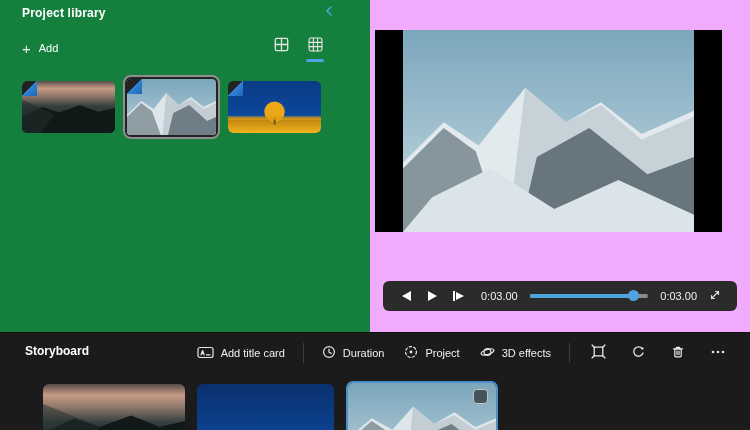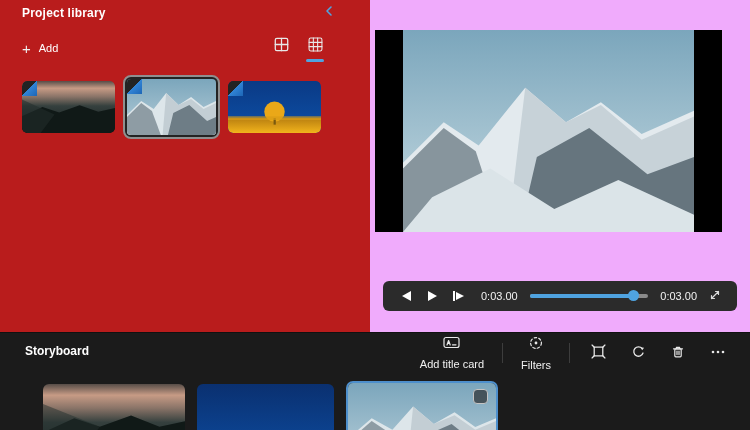--- a/index.html
+++ b/index.html
@@ -1,21 +1,21 @@
 <!DOCTYPE html>
 <html><head>
 <meta charset="utf-8">
 <style>
   * { margin:0; padding:0; box-sizing:border-box; }
   html,body { width:750px; height:430px; overflow:hidden; background:#1a1a1a;
               font-family:"Liberation Sans", sans-serif; color:#fff; }
   .app { position:relative; width:750px; height:430px; background:#1a1a1a; }
 
   
-  .library { position:absolute; left:0; top:0; width:370px; height:332px; background:#b91c1c; }
+  .library { position:absolute; left:0; top:0; width:370px; height:332px; background:#15803d; }
   .lib-header { position:relative; height:28px; }
   .lib-title { position:absolute; left:22px; top:6px; font-size:12px; font-weight:700; letter-spacing:.2px; }
   .collapse-btn { position:absolute; right:32px; top:3px; width:18px; height:18px; background:none; border:none; cursor:pointer; }
   .lib-toolbar { position:absolute; left:0; top:32px; width:100%; height:30px; }
   .add-btn { position:absolute; left:22px; top:4px; height:24px; display:flex; align-items:center; gap:8px;
              background:none; border:none; color:#fff; font-size:11px; font-family:inherit; cursor:pointer; }
   .plus-glyph { font-size:15px; font-weight:400; color:#eee; line-height:1; }
   .view-toggles { position:absolute; right:44px; top:2px; display:flex; gap:12px; }
   .view-btn { position:relative; width:22px; height:24px; background:none; border:none; cursor:pointer;
               display:flex; align-items:center; justify-content:center; }
@@ -55,21 +55,21 @@
                    border-radius:50%; background:#4fa3e0; }
   .expand-btn { background:none; border:none; cursor:pointer; width:24px; height:24px; margin-left:6px;
                 display:flex; align-items:center; justify-content:center; }
 
   
   .divider-h { position:absolute; left:0; top:332px; width:750px; height:1px; background:#111; }
   .storyboard { position:absolute; left:0; top:333px; width:750px; height:97px; background:#1b1b1b; }
   .sb-title { position:absolute; left:25px; top:11px; font-size:12px; font-weight:700; }
   .sb-toolbar { position:absolute; right:14px; top:6px; height:28px; display:flex; align-items:center; gap:4px; }
   .tb-btn { display:flex; align-items:center; gap:7px; background:none; border:none; color:#f0f0f0;
-            font-size:11px; font-family:inherit; padding:5px 8px; border-radius:4px; cursor:pointer; white-space:nowrap;flex-direction:column; }
+            font-size:11px; font-family:inherit; padding:5px 8px; border-radius:4px; cursor:pointer; white-space:nowrap; }
   .tb-sep { width:1px; height:20px; background:#3d3d3d; margin:0 6px; }
   .tb-icon-btn { width:28px; height:26px; background:none; border:none; cursor:pointer;
                  display:flex; align-items:center; justify-content:center; margin:0 4px; }
   .sb-clips { position:absolute; left:0; top:47px; width:750px; height:50px; }
   .clip { position:absolute; border-radius:6px; overflow:hidden; cursor:pointer; }
   .clip svg { display:block; width:100%; height:100%; }
   .clip-1 { left:43px;  top:4px; width:142px; height:80px; }
   .clip-2 { left:197px; top:4px; width:137px; height:80px; }
   .clip-3 { left:346px; top:1px; width:152px; height:86px; border:2px solid #4d8fcc; border-radius:7px; }
   .clip-check { position:absolute; top:6px; right:8px; width:15px; height:15px; border-radius:4px;
@@ -245,25 +245,43 @@
             <rect x="1" y="1.5" width="15" height="10" rx="2"></rect>
             <path d="M4 9 L5.6 4.5 L7.2 9 M4.6 7.5 h2.1 M9.5 8.8 H13"></path>
           </svg>
         </span>
         <span>Add title card</span>
       </button>
       <span class="tb-sep"></span>
       <button class="tb-btn">
         <span>
           <svg width="14" height="14" viewBox="0 0 14 14" class="micon">
+            <circle cx="7" cy="7" r="5.4"></circle>
+              <path d="M7 4.2 V7.3 L9.3 8.4"></path>
+          </svg>
+        </span>
+        <span>Duration</span>
+      </button>
+      <button class="tb-btn">
+        <span>
+          <svg width="14" height="14" viewBox="0 0 14 14" class="micon">
             <circle cx="7" cy="7" r="5.4" stroke-dasharray="2.4 2.2"></circle>
             <circle cx="7" cy="7" r="1.4" fill="#e8e8e8" stroke="none"></circle>
           </svg>
         </span>
-        <span>Filters</span>
+        <span>Project</span>
+      </button>
+      <button class="tb-btn">
+        <span>
+          <svg width="15" height="14" viewBox="0 0 15 14" class="micon">
+            <circle cx="7.5" cy="7" r="3.4"></circle>
+            <ellipse cx="7.5" cy="7" rx="6.6" ry="2.4" transform="rotate(-18 7.5 7)"></ellipse>
+          </svg>
+        </span>
+        <span>3D effects</span>
       </button>
       <span class="tb-sep"></span>
       <button class="tb-icon-btn">
         <span>
           <svg width="15" height="15" viewBox="0 0 14 14" class="micon">
             <rect x="3" y="3" width="8" height="8"></rect>
             <path d="M3 3 L1 1 M11 3 L13 1 M3 11 L1 13 M11 11 L13 13"></path>
           </svg>
         </span>
       </button>

